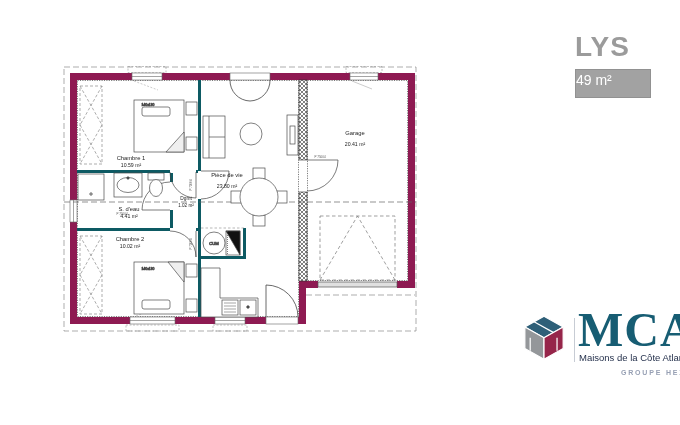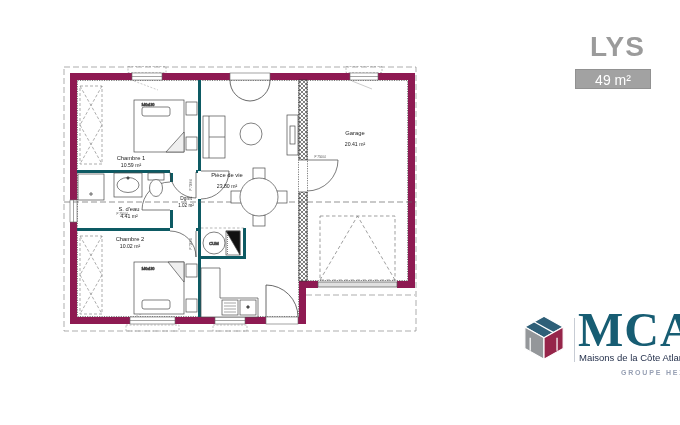--- a/index.html
+++ b/index.html
@@ -14,27 +14,27 @@
   text{font-family:"Liberation Sans",sans-serif;fill:#1c1c1c;}
   .room-name{font-size:5.8px;}
   .room-area{font-size:5.2px;}
   .room-name-sm{font-size:4.8px;}
   .room-area-sm{font-size:4.6px;}
   .tiny{font-size:3px;fill:#555;}
   .tiny2{font-size:3.4px;fill:#777;}
   .cum-txt{font-size:4.2px;fill:#333;}
   
   .model-title{
-    position:absolute;left:575px;top:31px;width:85px;text-align:center;
+    position:absolute;left:575px;top:31px;width:85px;text-align:left;
     font-size:28px;font-weight:bold;color:#9b9b9b;letter-spacing:1px;
   }
   .area-badge{
-    position:absolute;left:575px;top:69px;width:76px;height:20px;
+    position:absolute;left:575px;top:69px;width:76px;height:29px;
     background:#a2a2a2;border:1px solid #919191;box-sizing:border-box;
-    color:#ffffff;font-size:14px;line-height:20px;text-align:center;
+    color:#ffffff;font-size:14px;line-height:20px;text-align:left;
   }
   
   .logo{position:absolute;left:521px;top:311px;width:200px;height:75px;}
   .logo-cube{position:absolute;left:0;top:3px;width:46px;height:46px;}
   .logo-divider{position:absolute;left:53px;top:7px;width:1px;height:44px;background:#c7ccd4;}
   .logo-acronym{
     position:absolute;left:57px;top:-9px;white-space:nowrap;
     font-family:"Liberation Serif",serif;font-weight:bold;font-size:48px;
     color:#175d73;letter-spacing:1px;
   }

